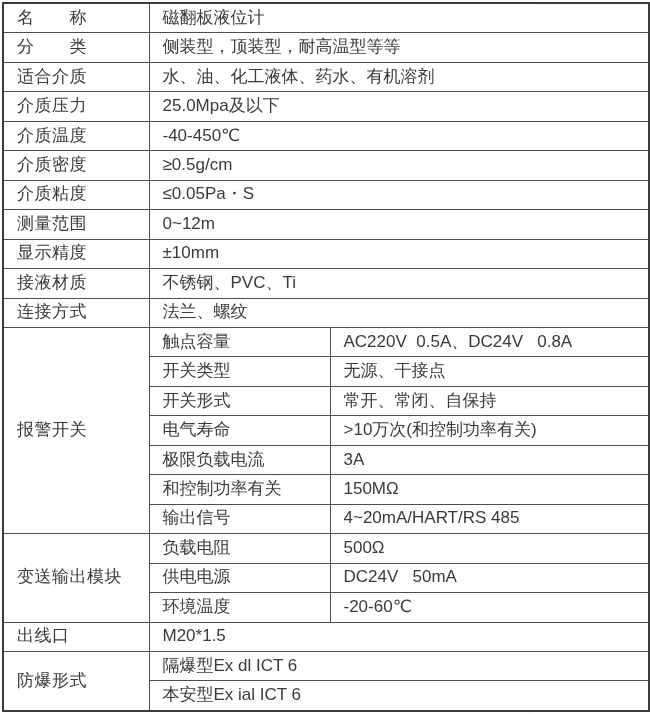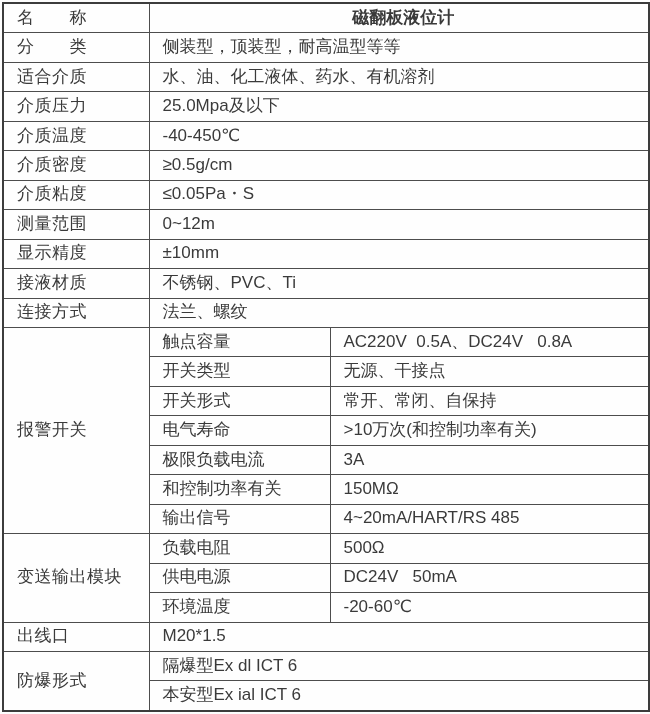--- a/index.html
+++ b/index.html
@@ -33,24 +33,23 @@
     white-space: pre-wrap;
     overflow: hidden;
     padding: 2px 4px 2px 13px;
     vertical-align: middle;
   }
   td.c-label { padding-left: 13px; letter-spacing: 0.5px; }
   td.c-param { padding-left: 22px; margin-top: 14px; }
   td.c-value { padding-left: 17px; margin-left: 16px; }
   td.c-merged { padding-left: 22px; margin-left: 14px; }
   td.c-title {
-    text-align: center;
+    text-align: left;
     padding-left: 0;
     padding-right: 124px;
-    font-weight: bold;
   }
   td.group-mid {
     vertical-align: top;
     padding-top: 58px;
     margin-left: 13px;
   }
   td.group-top {
     vertical-align: top;
     padding-top: 5px;
   }

